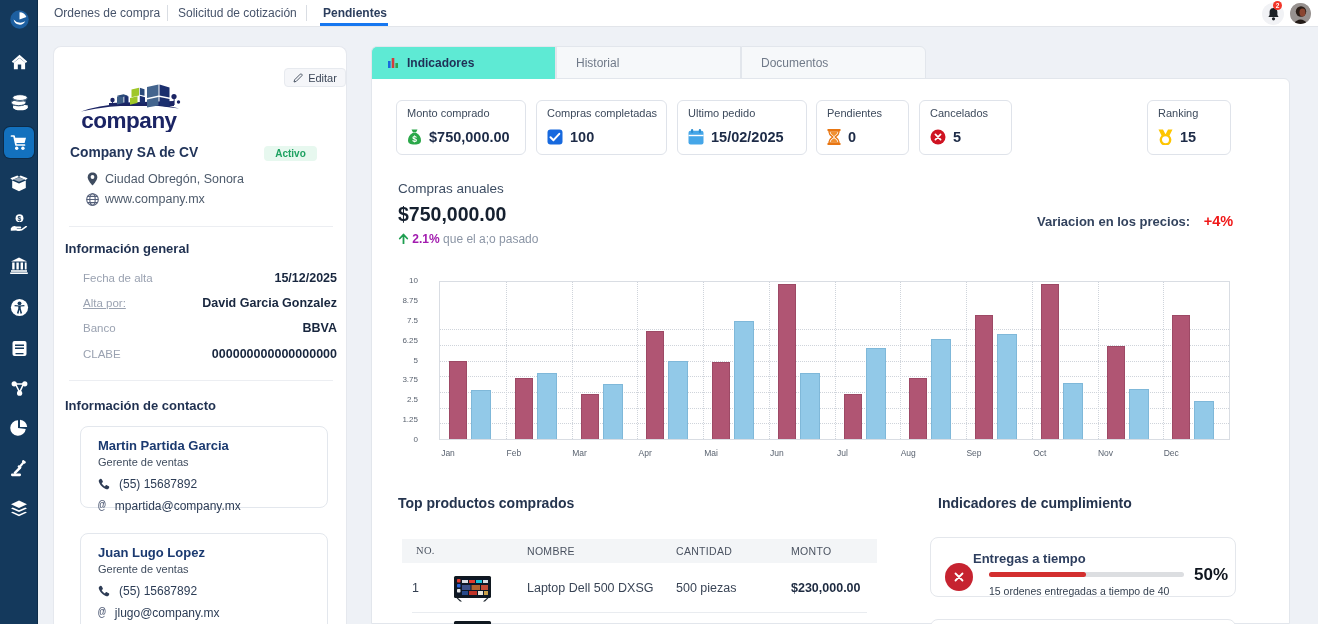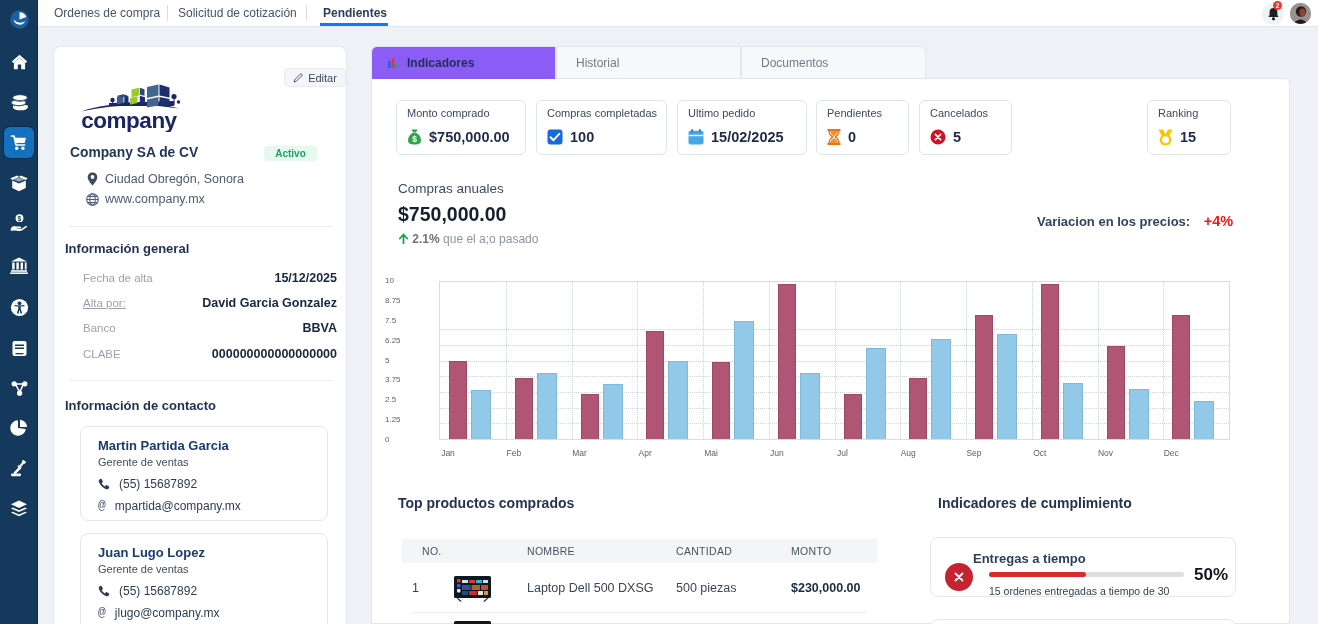--- a/index.html
+++ b/index.html
@@ -29,39 +29,39 @@
 .sechead { position:absolute; left:11px; font-size:13px; font-weight:bold; color:#1f3050; }
 .flabel { position:absolute; left:29px; font-size:11.5px; color:#9aa2b1; }
 .fvalue { position:absolute; right:9px; font-size:12.5px; font-weight:bold; color:#18263e; }
 .ccard { position:absolute; left:26px; width:248px; background:#fff; border:1px solid #e3e7ed; border-radius:8px; }
 .ccname { position:absolute; left:17px; top:11px; font-size:13px; font-weight:bold; color:#1b3a70; }
 .ccrole { position:absolute; left:17px; top:29px; font-size:11px; color:#3f4c5e; }
 .ccline { position:absolute; left:17px; font-size:12px; color:#2c3c55; display:flex; gap:9px; align-items:center; }
 
 
 .mtab { position:absolute; top:46px; height:33px; background:#f6f8fa; border:1px solid #e2e6ec; font-size:12px; color:#707a89; display:flex; align-items:center; padding-left:19px; }
-#mtab1 { left:371px; width:185px; background:#8b5cf6; border-bottom:none; border-radius:6px 0 0 0; color:#1f3056; font-weight:bold; padding-left:15px; gap:8px; z-index:3; }
+#mtab1 { left:371px; width:185px; background:#5eead4; border-bottom:none; border-radius:6px 0 0 0; color:#1f3056; font-weight:bold; padding-left:15px; gap:8px; z-index:3; }
 #mtab2 { left:556px; width:185px; }
 #mtab3 { left:741px; width:185px; border-radius:0 6px 0 0; }
 #mainpanel { left:371px; top:78px; width:919px; height:546px; background:#fff; border:1px solid #e2e6ec; border-top:1px solid #e2e6ec; border-radius:0 6px 0 0; }
 
 
 .kpi { position:absolute; top:22px; height:55px; background:#fff; border:1px solid #dfe3ea; border-radius:6px; }
 .kpi .t { position:absolute; left:10px; top:6px; font-size:11px; color:#3d4a5c; white-space:nowrap; }
 .kpi .v { position:absolute; left:10px; top:28px; display:flex; align-items:center; gap:7px; font-size:14.5px; font-weight:bold; color:#1d2b47; }
 
 
 #chart-title { position:absolute; left:27px; top:103px; font-size:13.5px; color:#3d4d63; }
 #chart-amount { position:absolute; left:27px; top:125px; font-size:19.5px; font-weight:bold; color:#15202f; }
 #chart-sub { position:absolute; left:27px; top:154px; font-size:12px; color:#8b95a5; }
-#chart-sub b { color:#737373;margin-top:10px; }
+#chart-sub b { color:#a21caf;margin-top:10px; }
 #variacion { position:absolute; left:666px; top:135px; font-size:13px; font-weight:bold; color:#33435e; }
 #variacion span { font-size:14.5px; color:#f01818; margin-left:10px; }
 #plot { position:absolute; left:68px; top:203px; width:791px; height:159px; border:1px solid #d9dde3; }
-.ylab { position:absolute; left:14px; width:33px; font-size:8px; color:#5a6370; text-align:left; }
+.ylab { position:absolute; left:14px; width:33px; font-size:8px; color:#5a6370; text-align:right; }
 .xlab { position:absolute; top:370px; font-size:8.5px; color:#5a6370; }
 .gridh { position:absolute; left:0; width:789px; height:0; border-top:1px dotted #cfd4db; }
 .gridv { position:absolute; top:0; height:157px; width:0; border-left:1px dotted #cfd4db; }
 .bar { position:absolute; bottom:0; }
 .bar.r { width:18px; background:#b05573; border:1px solid #9d4965; border-bottom:none; }
 .bar.b { width:20px; background:#92c9e8; border:1px solid #7fb8d9; border-bottom:none; }
 
 
 #tp-head { position:absolute; left:27px; top:417px; font-size:14px; font-weight:bold; color:#25344e; }
 #table { position:absolute; left:31px; top:461px; width:475px; }
@@ -272,21 +272,21 @@
     <div class="flabel" style="top:225px;">Fecha de alta</div>
       <div class="fvalue" style="top:224px;">15/12/2025</div>
     <div class="flabel" style="top:250px;text-decoration:underline;">Alta por:</div>
       <div class="fvalue" style="top:249px;">David Garcia Gonzalez</div>
     <div class="flabel" style="top:275px;">Banco</div>
       <div class="fvalue" style="top:274px;">BBVA</div>
     <div class="flabel" style="top:301px;">CLABE</div>
       <div class="fvalue" style="top:300px;">000000000000000000</div>
     <div class="divider" style="top:333px;"></div>
     <div class="sechead" style="top:351px;">Información de contacto</div>
-    <div class="ccard" style="top:379px; height:95px;">
+    <div class="ccard" style="top:379px; height:82px;">
       <div class="ccname">Martin Partida Garcia</div>
       <div class="ccrole">Gerente de ventas</div>
       <div class="ccline" style="top:50px;"><svg width="12" height="12" viewBox="0 0 12 12">
             <path d="M2.6 0.8 C3 0.6 3.5 0.8 3.7 1.2 L4.8 3.2 C5 3.6 4.9 4.1 4.5 4.4 L3.6 5.1 C4.2 6.4 5.6 7.8 6.9 8.4 L7.6 7.5 C7.9 7.1 8.4 7 8.8 7.2 L10.8 8.3 C11.2 8.5 11.4 9 11.2 9.4 C10.8 10.4 9.8 11.6 8.5 11.2 C5.1 10.2 1.8 6.9 0.8 3.5 C0.4 2.2 1.6 1.2 2.6 0.8 Z" fill="#2e3c55"></path>
           </svg> (55) 15687892</div>
       <div class="ccline" style="top:71px;"><span style="font-size:13px; color:#55607a; font-family:'Liberation Mono',monospace;">@</span> mpartida@company.mx</div>
     </div>
     <div class="ccard" style="top:486px; height:100px;">
       <div class="ccname">Juan Lugo Lopez</div>
       <div class="ccrole">Gerente de ventas</div>
@@ -439,21 +439,21 @@
     <div class="xlab" style="left:456.5px; width:30px; text-align:center;">Jul</div>
     <div class="xlab" style="left:522.2px; width:30px; text-align:center;">Aug</div>
     <div class="xlab" style="left:588.0px; width:30px; text-align:center;">Sep</div>
     <div class="xlab" style="left:653.8px; width:30px; text-align:center;">Oct</div>
     <div class="xlab" style="left:719.5px; width:30px; text-align:center;">Nov</div>
     <div class="xlab" style="left:785.2px; width:30px; text-align:center;">Dec</div>
 
     <div id="tp-head">Top productos comprados</div>
     <div id="table">
       <div id="thead">
-        <span style="left:20px;">NO.</span>
+        <span style="left:14px;font-family:Liberation Serif, serif;">NO.</span>
           <span style="left:125px;">NOMBRE</span>
           <span style="left:274px;">CANTIDAD</span>
           <span style="left:389px;">MONTO</span>
       </div>
       <div style="position:absolute; left:10px; top:42px; font-size:12.5px; color:#333f51;">1</div>
       <div style="position:absolute; left:51px; top:37px;">
         <svg width="39" height="26" viewBox="0 0 39 26">
           <rect x="1" y="0" width="37" height="22" rx="1.5" fill="#101820"></rect>
           <rect x="3" y="2" width="33" height="18" fill="#0d1726"></rect>
           <rect x="4" y="3" width="3.5" height="3.5" rx="0.8" fill="#e23b2e"></rect>
@@ -490,18 +490,18 @@
     <div id="ic-head">Indicadores de cumplimiento</div>
     <div id="iccard">
       <div style="position:absolute; left:14px; top:25px; width:28px; height:28px; border-radius:50%; background:#c62330;"></div>
       <svg style="position:absolute; left:22px; top:33px;" width="12" height="12" viewBox="0 0 12 12">
           <path d="M2.5 2.5 L9.5 9.5 M9.5 2.5 L2.5 9.5" stroke="#fff" stroke-width="1.8" stroke-linecap="round"></path>
         </svg>
       <div style="position:absolute; left:42px; top:13px; font-size:13px; font-weight:bold; color:#2d3e5e;">Entregas a tiempo</div>
       <div style="position:absolute; left:58px; top:34px; width:195px; height:5px; border-radius:2.5px; background:#dcdee1;"></div>
       <div style="position:absolute; left:58px; top:34px; width:97px; height:5px; border-radius:2.5px; background:#d32f2f;"></div>
       <div style="position:absolute; left:263px; top:27px; font-size:17px; font-weight:bold; color:#10161f;">50%</div>
-      <div style="position:absolute; left:58px; top:47px; font-size:10.5px; color:#333f4f;">15 ordenes entregadas a tiempo de 30</div>
+      <div style="position:absolute; left:58px; top:47px; font-size:10.5px; color:#333f4f;">15 ordenes entregadas a tiempo de 40</div>
     </div>
     <div id="iccard2"></div>
   </div>
 
 </div>
 
 </body></html>

